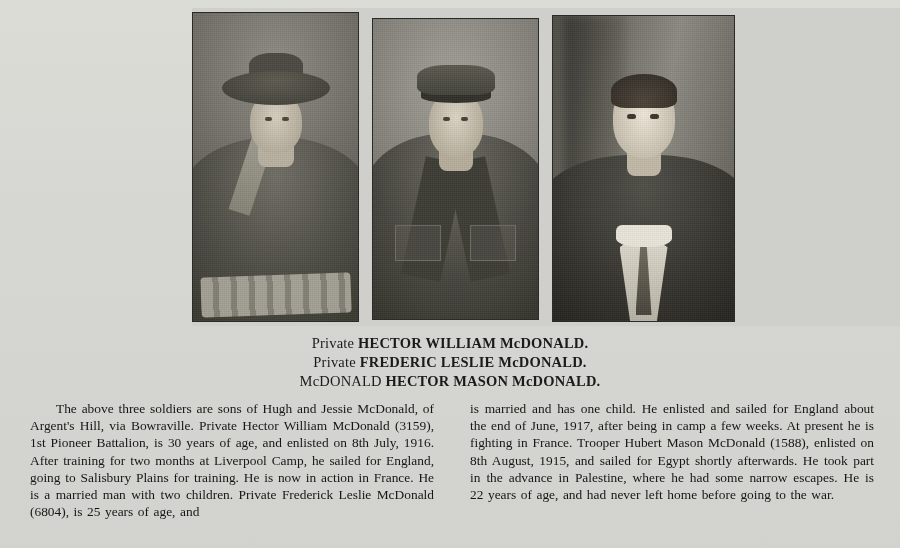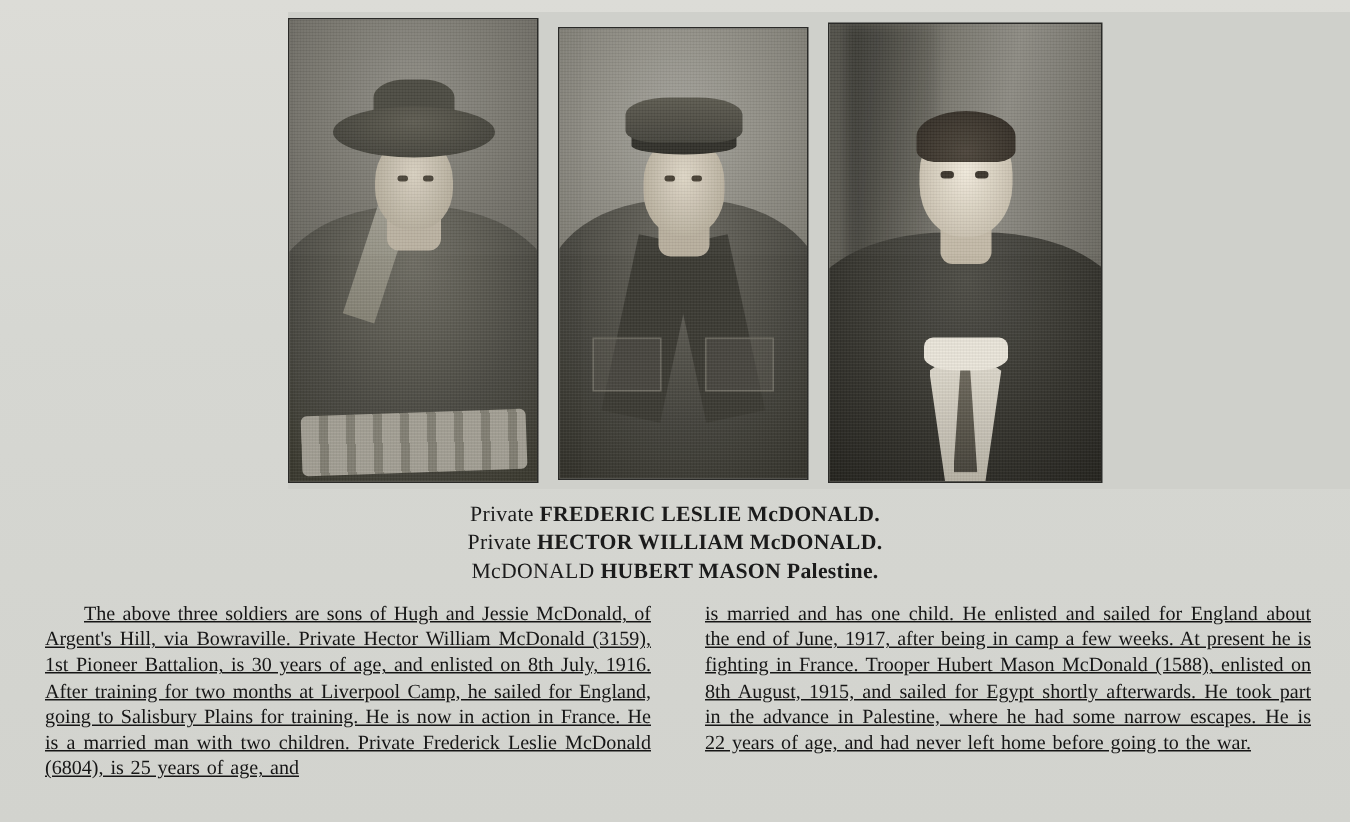--- a/index.html
+++ b/index.html
@@ -258,21 +258,20 @@
   }
   .col {
     width: 404px;
     font-size: 13.4px;
     line-height: 17.2px;
     text-align: justify;
     text-justify: inter-word;
     color: #161616;
     font-family: "Liberation Serif", serif;
     word-spacing: 1.2px;
-    text-decoration: underline;
   }
   .col p { margin: 0; }
   .col .indent { text-indent: 26px; }
 </style>
 </head>
 <body>
 
 <div class="page">
 
   <div class="plate">
@@ -321,29 +320,29 @@
         <div class="fig eye-r"></div>
         <div class="grain"></div>
       </div>
 
     </div>
   </div>
 
   <div class="captions">
     <div class="cap-line">
       <span class="rank">Private</span>
-      <span class="nm">FREDERIC LESLIE McDONALD.</span>
+      <span class="nm">HECTOR WILLIAM McDONALD.</span>
     </div>
     <div class="cap-line">
       <span class="rank">Private</span>
-      <span class="nm">HECTOR WILLIAM McDONALD.</span>
+      <span class="nm">FREDERIC LESLIE McDONALD.</span>
     </div>
     <div class="cap-line">
       <span class="rank">McDONALD</span>
-      <span class="nm">HUBERT MASON Palestine.</span>
+      <span class="nm">HECTOR MASON McDONALD.</span>
     </div>
   </div>
 
   <div class="columns">
     <div class="col">
       <p class="indent">The above three soldiers are sons of Hugh and Jessie McDonald, of Argent's Hill, via Bowraville.  Private Hector William McDonald (3159), 1st Pioneer Battalion, is 30 years of age, and enlisted on 8th July, 1916.  After training for two months at Liverpool Camp, he sailed for England, going to Salisbury Plains for training.  He is now in action in France.  He is a married man with two children.  Private Frederick Leslie McDonald (6804), is 25 years of age, and</p>
     </div>
     <div class="col">
       <p>is married and has one child.  He enlisted and sailed for England about the end of June, 1917, after being in camp a few weeks.  At present he is fighting in France.  Trooper Hubert Mason McDonald (1588), enlisted on 8th August, 1915, and sailed for Egypt shortly afterwards.  He took part in the advance in Palestine, where he had some narrow escapes.  He is 22 years of age, and had never left home before going to the war.</p>
     </div>

